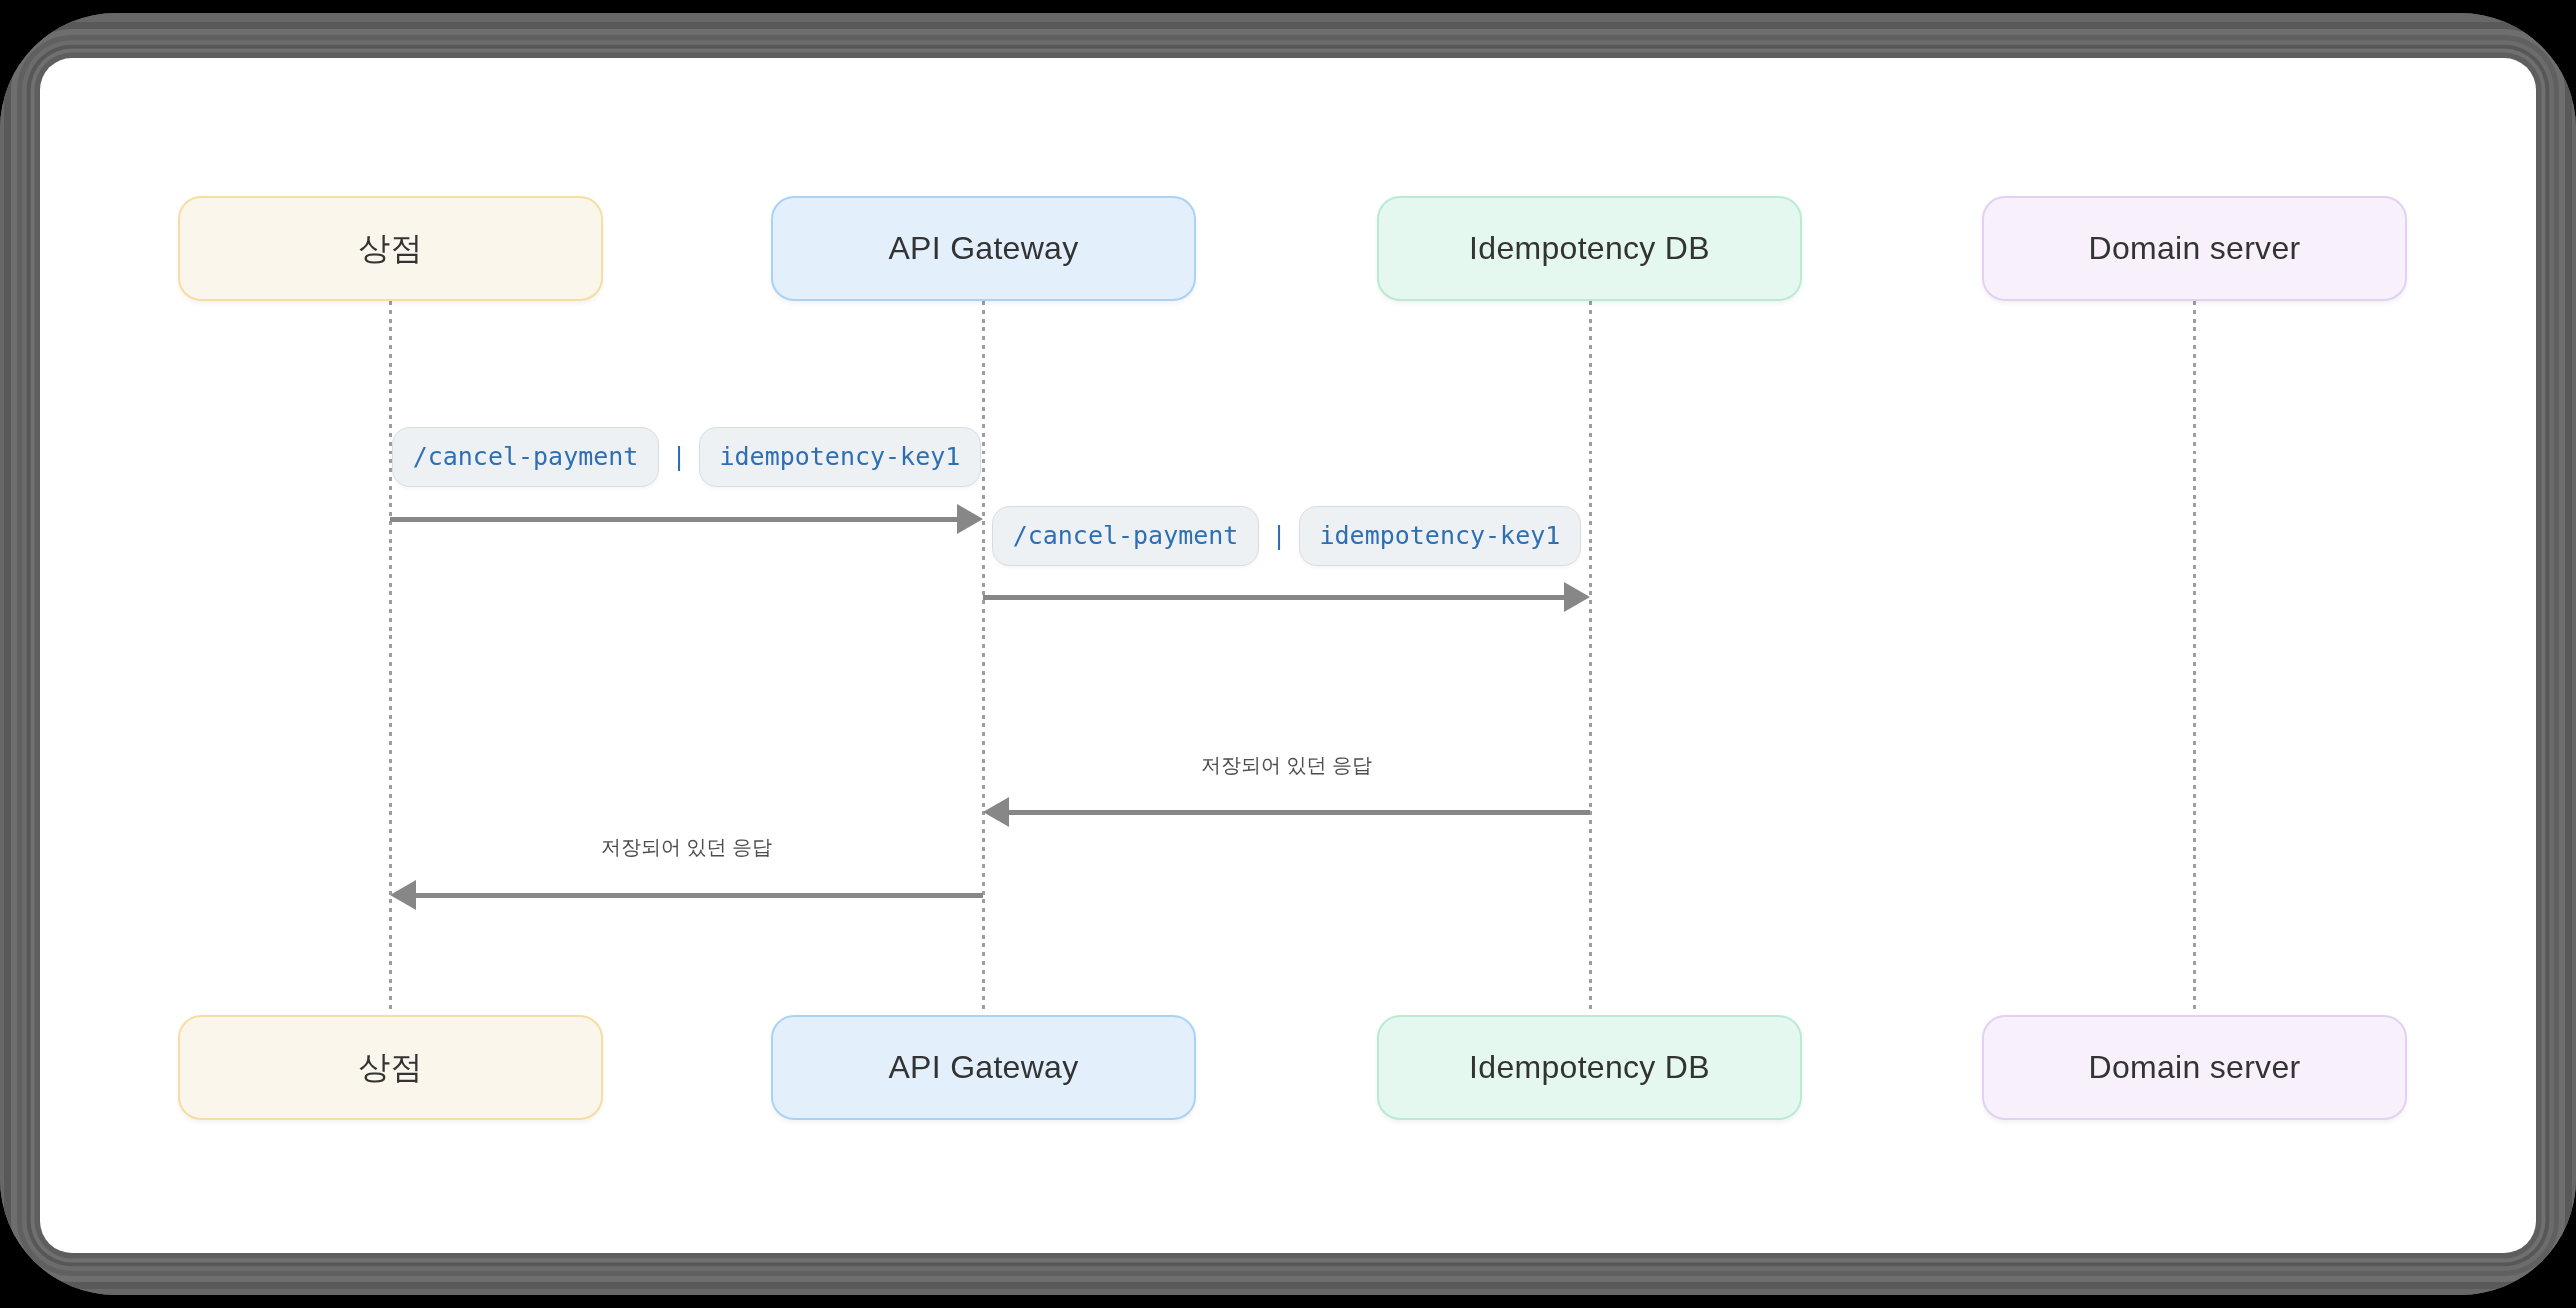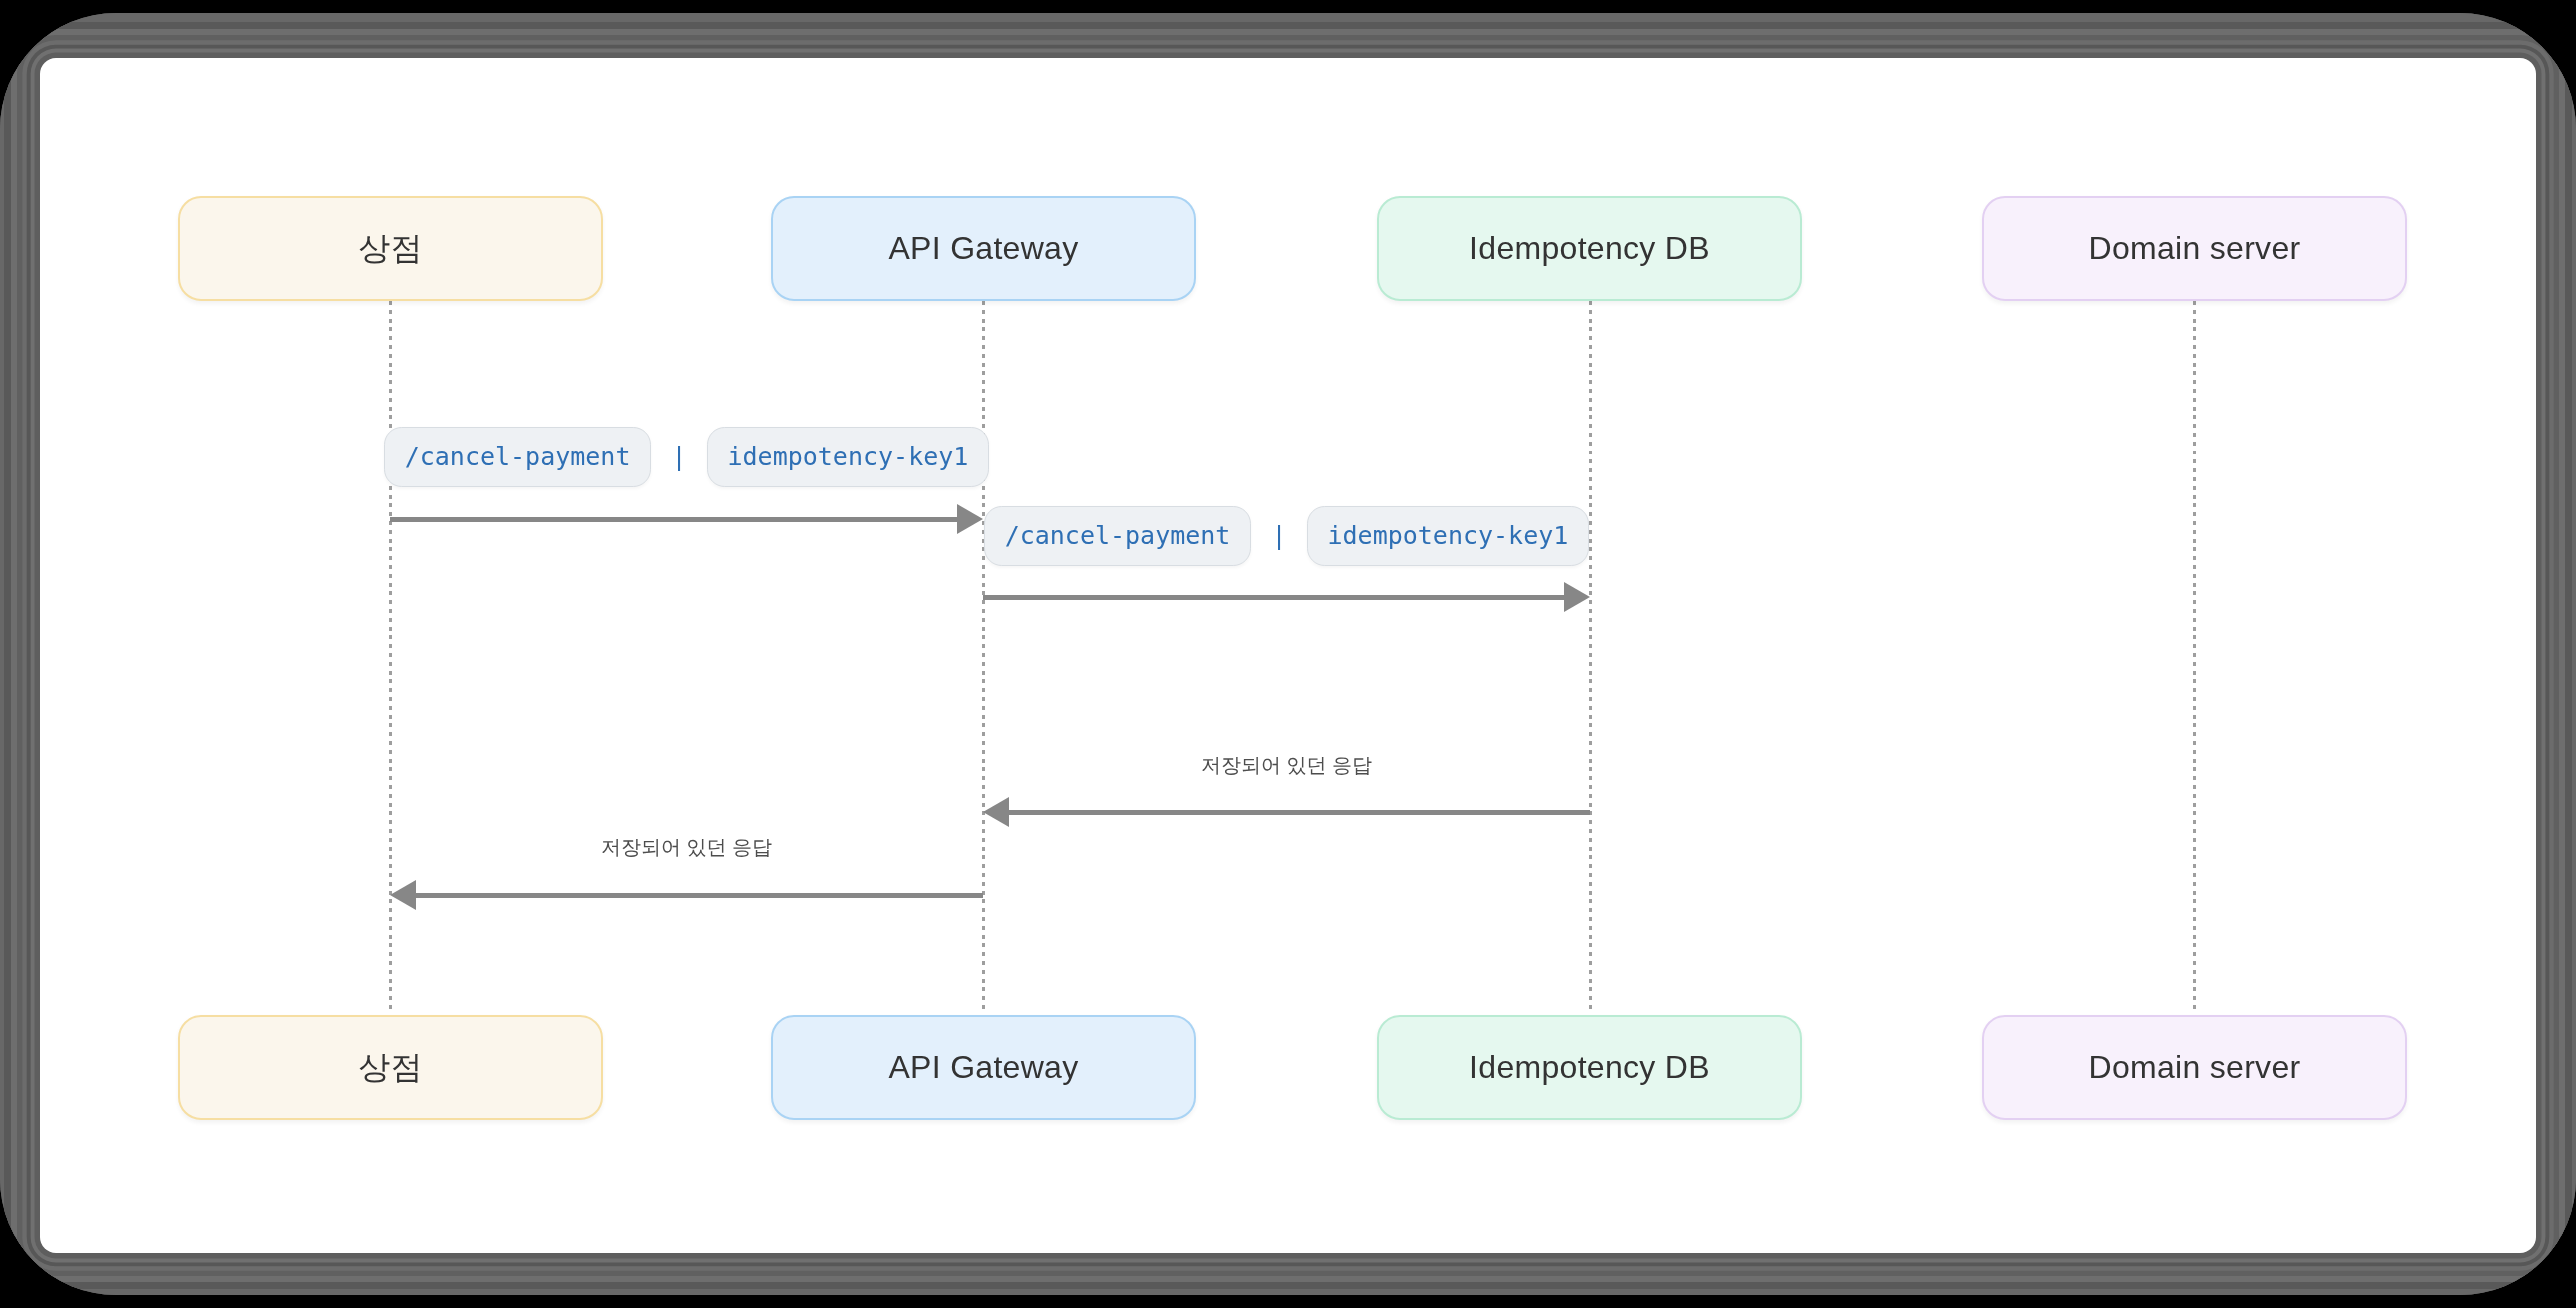--- a/index.html
+++ b/index.html
@@ -20,21 +20,21 @@
     position: absolute;
     top: 13.3px; left: 0; right: 0; bottom: 14.4px;
     border-radius: 116px;
     background: var(--bezel);
     overflow: hidden;
   }
   .canvas {
     position: absolute;
     top: 45px; left: 40px; right: 40px; bottom: 42px;
     background: var(--canvas_bg);
-    border-radius: 16px;
+    border-radius: 32px;
     
     box-shadow:
       0 0 0 5.5px #5e5e5e,
       0 0 0 9.4px #707070,
       0 0 0 13.3px #575757,
       0 0 0 17.7px #6c6c6c,
       0 0 0 23px #606060,
       0 0 0 29px #6e6e6e,
       0 0 0 36px #595959,
       0 0 0 53px #686868;
@@ -75,21 +75,20 @@
   }
 
   
   .code-label {
     position: absolute;
     height: 67px;
     display: flex;
     align-items: center;
     justify-content: center;
     white-space: nowrap;
-    gap: 8px;
   }
   .badge {
     font-family: "DejaVu Sans Mono", "Liberation Mono", monospace;
     font-size: 25px;
     color: var(--code_text);
     background: var(--code_bg);
     border: 1.7px solid var(--code_border);
     border-radius: 17.7px;
     padding: 14.4px 20px;
     box-shadow: 0 1.7px 3.3px rgba(0,0,0,0.04);

